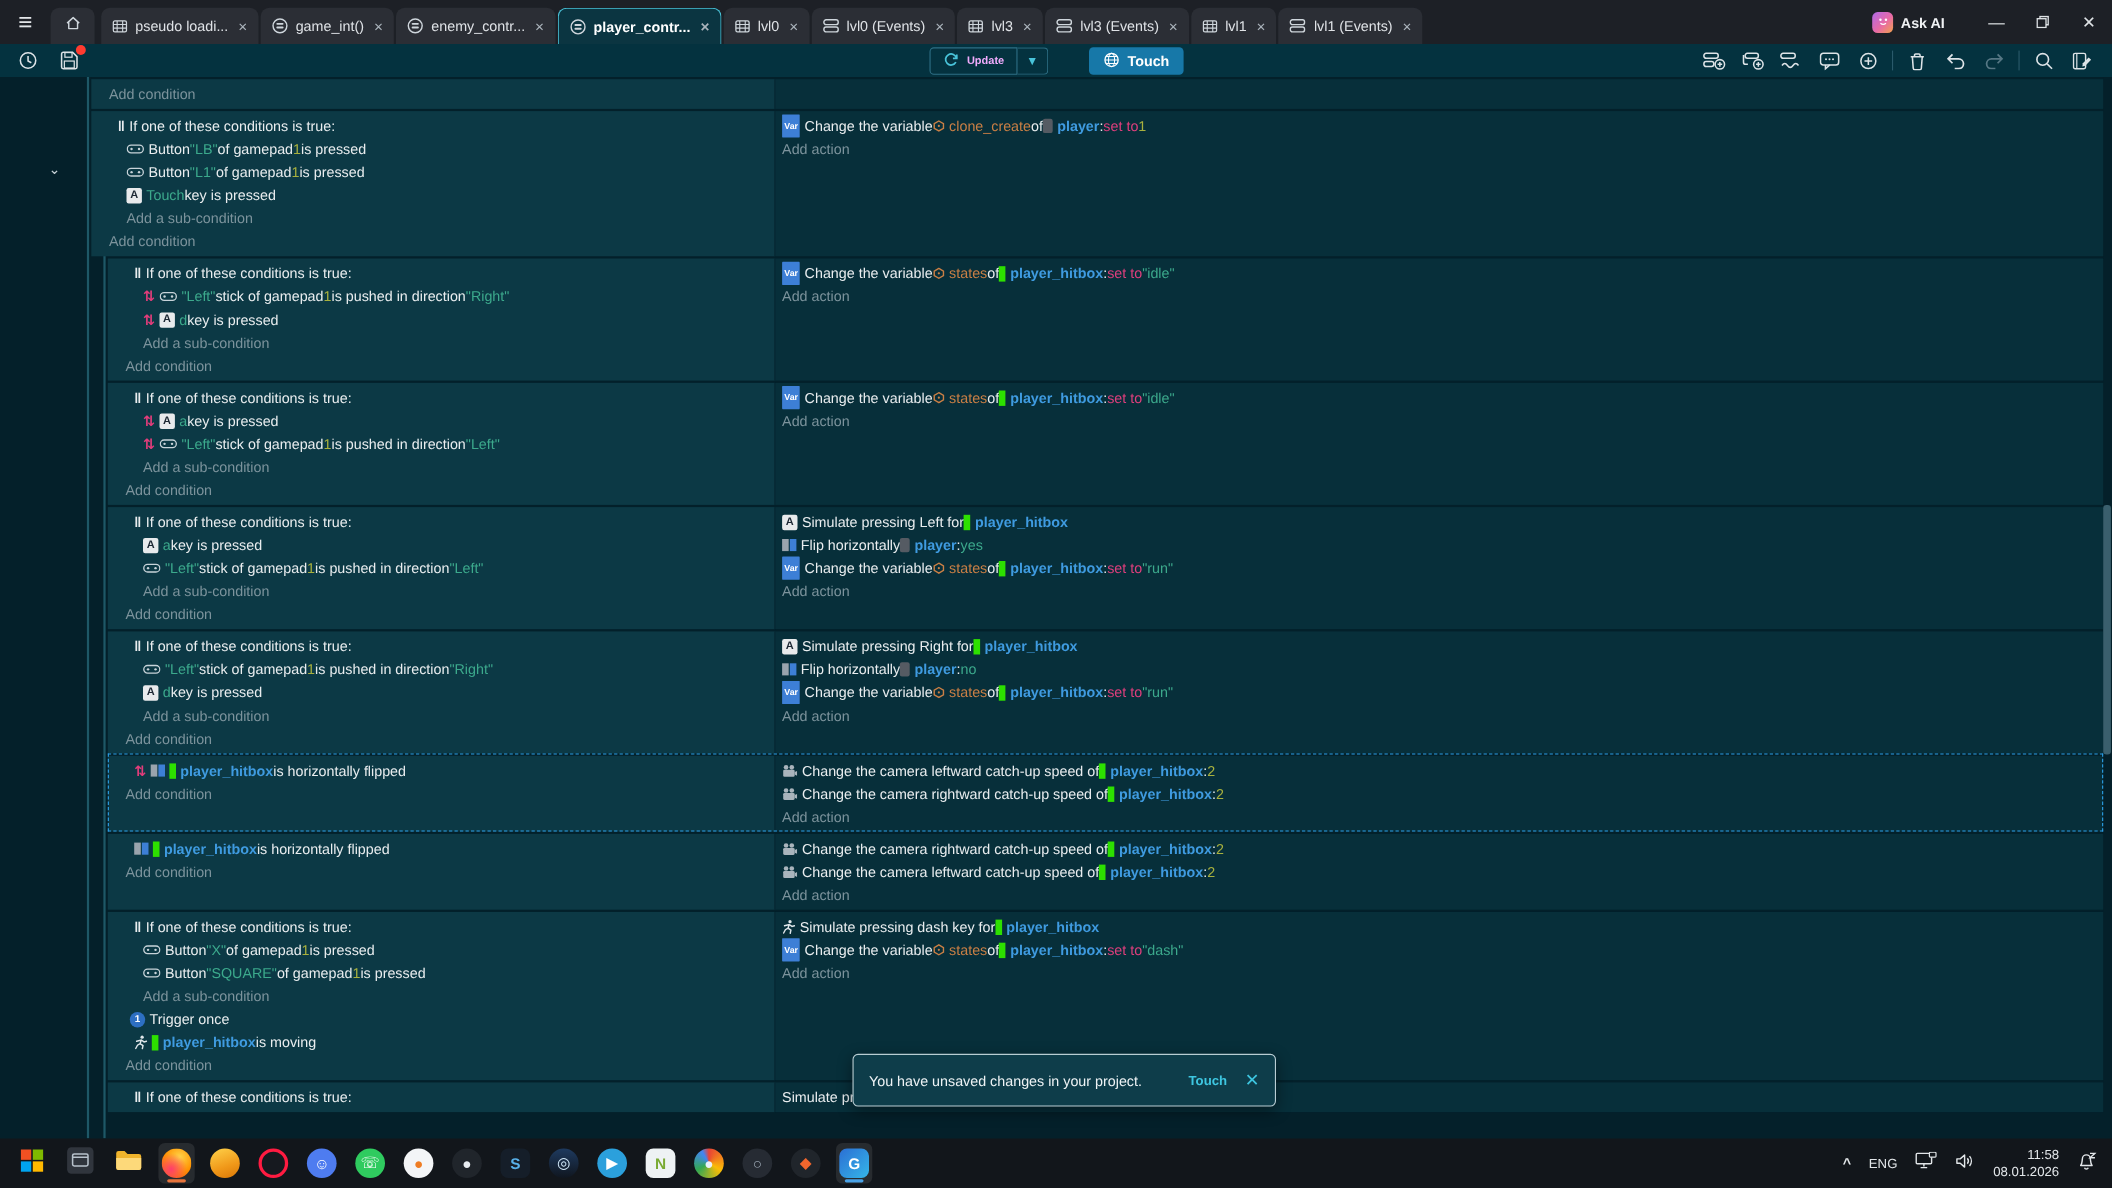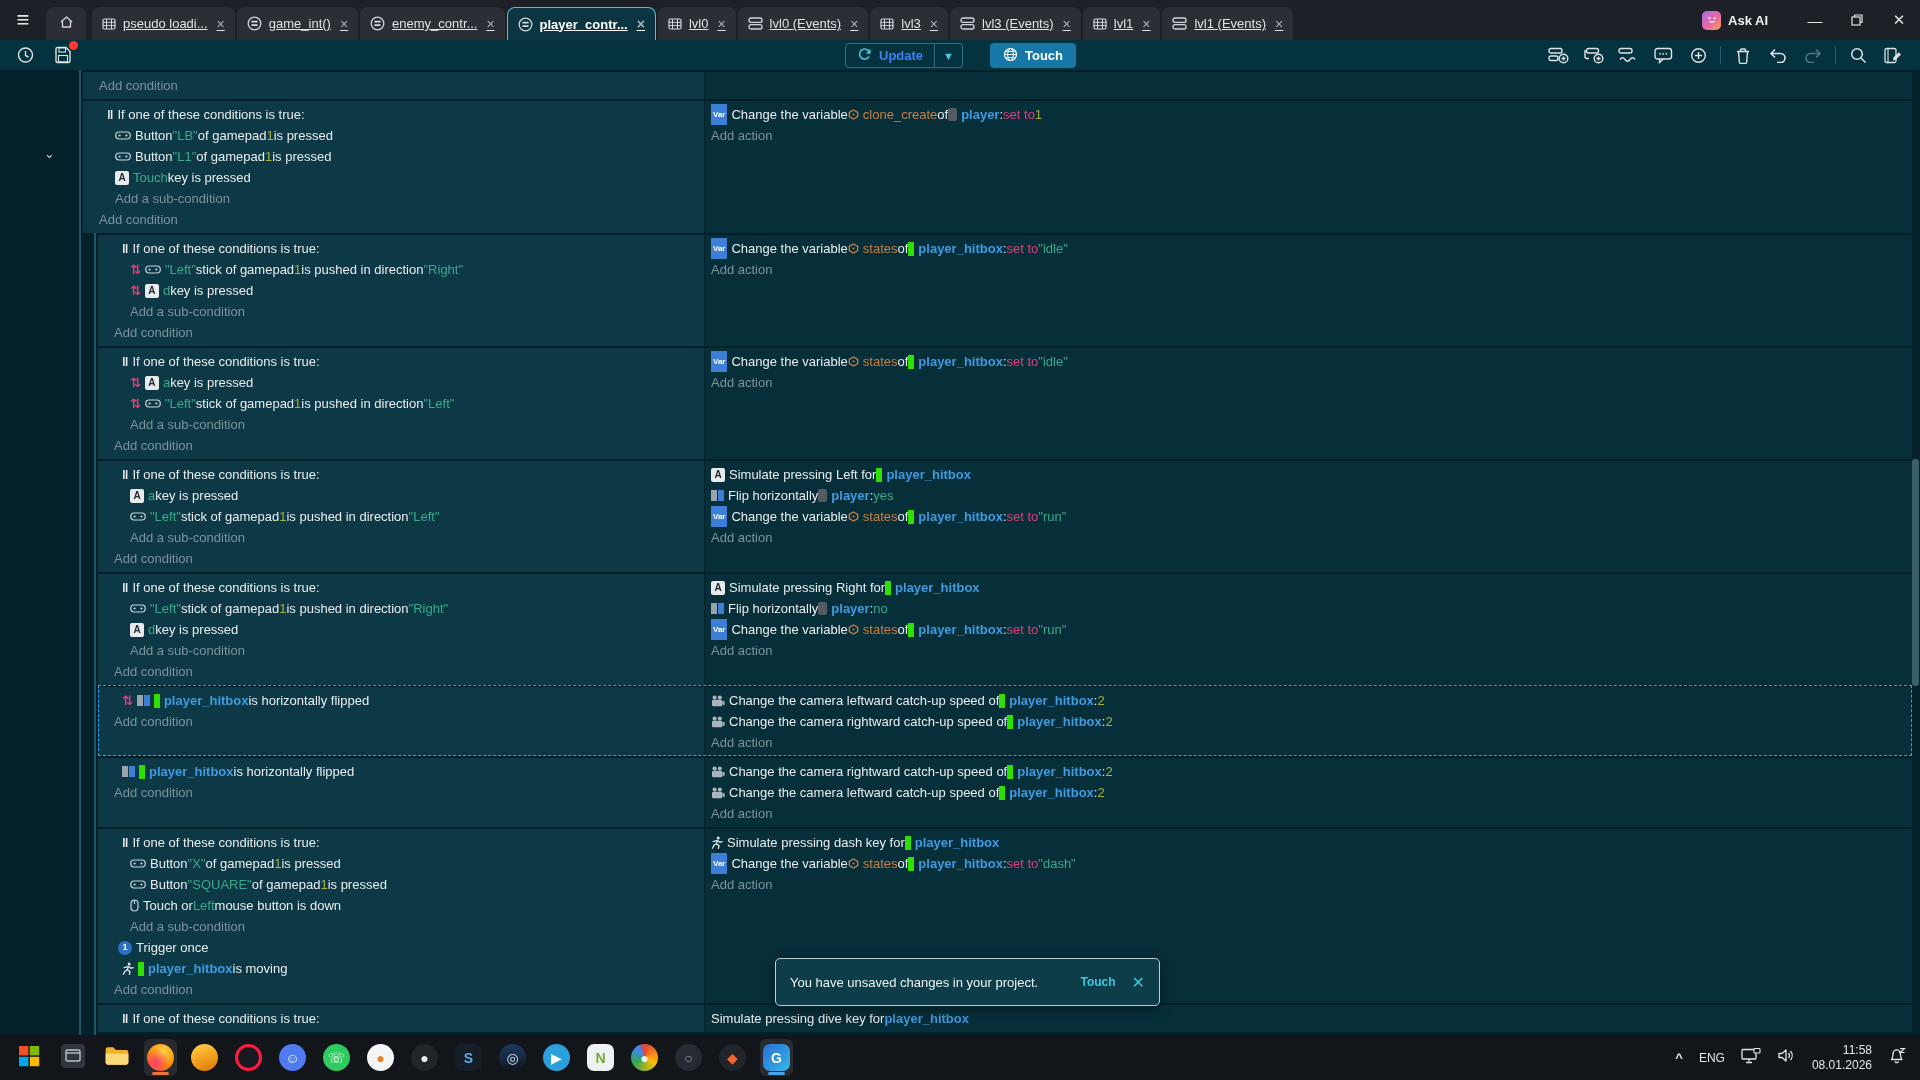--- a/index.html
+++ b/index.html
@@ -5,36 +5,36 @@
   * { margin:0; padding:0; box-sizing:border-box; }
   html,body { width:1920px; height:1080px; overflow:hidden; background:#000; }
   body { font-family:"Liberation Sans","DejaVu Sans",sans-serif; }
   #app { position:relative; width:1920px; height:1080px; background:#04202a; overflow:hidden; }
 
   
   #titlebar { position:absolute; top:0; left:0; right:0; height:40px; background:#1d2026; display:flex; align-items:flex-end; }
   #hamburger { width:46px; height:40px; display:flex; align-items:center; justify-content:center; color:#e3e6e9; font-size:22px; cursor:pointer; }
   #hometab { width:40px; height:33px; margin-right:6px; background:#2b2e35; border-radius:8px 8px 0 0; display:flex; align-items:center; justify-content:center; }
   #tabs { display:flex; align-items:flex-end; height:40px; }
-  .tab { height:33px; margin-right:2px; background:#2b2e35; border-radius:8px 8px 0 0; display:flex; align-items:center; padding:0 10px; color:#dfe2e6; font-size:13px; white-space:nowrap;text-decoration:underline; }
+  .tab { height:33px; margin-right:2px; background:#2b2e35; border-radius:8px 8px 0 0; display:flex; align-items:center; padding:0 10px; color:#dfe2e6; font-size:13px; white-space:nowrap; }
   .tab .ticon { margin-right:7px; display:flex; }
   .tab .close { margin-left:9px; color:#aab3bb; font-size:14px; }
   .tab.active { background:#0b3541; border:1px solid #49c4da; border-bottom:none; color:#fff; font-weight:bold; }
   #titlebar-right { margin-left:auto; display:flex; align-items:center; height:40px; }
   #askai { display:flex; align-items:center; gap:7px; color:#f0f2f4; font-size:13px; font-weight:bold; margin-right:26px; }
   .askai-ic { width:19px; height:19px; border-radius:5px; background:linear-gradient(135deg,#b06ae8,#e86aa6 55%,#f2a24b); display:flex; align-items:center; justify-content:center; }
   .wbtn { width:42px; height:34px; display:flex; align-items:center; justify-content:center; color:#dfe3e6; font-size:15px; }
 
   
   #toolbar { position:absolute; top:40px; left:0; right:0; height:30px; background:#04323f; }
   #tb-left { position:absolute; left:12px; top:3px; display:flex; gap:12px; align-items:center; }
   .tbtn { position:relative; width:26px; height:24px; display:flex; align-items:center; justify-content:center; }
   .reddot { position:absolute; top:-2px; right:-2px; width:9px; height:9px; border-radius:50%; background:#ff3b30; }
   #update-group { position:absolute; left:845px; top:3px; display:flex; align-items:stretch; height:25px; }
-  #update-btn { display:flex; align-items:center; gap:7px; border:1px solid #2e6f85; border-radius:4px 0 0 4px; padding:0 11px; color:#3b82f6; font-size:13px; font-weight:bold; }
+  #update-btn { display:flex; align-items:center; gap:7px; border:1px solid #2e6f85; border-radius:4px 0 0 4px; padding:0 11px; color:#f0abfc; font-size:10px; font-weight:bold; }
   #update-caret { display:flex; align-items:center; justify-content:center; width:28px; border:1px solid #2e6f85; border-left:none; border-radius:0 4px 4px 0; color:#49c4da; font-size:11px; }
   #share-btn { position:absolute; left:990px; top:3px; height:25px; background:#1778a8; border-radius:4px; display:flex; align-items:center; gap:7px; padding:0 13px; color:#fff; font-size:13px; font-weight:bold; }
   #tb-right { position:absolute; right:14px; top:3px; display:flex; gap:9px; align-items:center; height:24px; }
   .tb-div { width:1px; height:18px; background:#2a5a6b; }
 
   
   #sheet { position:absolute; top:70px; left:0; right:0; bottom:45px; background:#04202a; overflow:hidden; }
   .rail { position:absolute; width:2px; background:rgba(80,195,218,.35); }
   #gutter-chevron { position:absolute; left:44px; top:76px; color:#c8d2d8; font-size:13px; }
   #rows { position:absolute; left:83px; right:8px; top:0; }
@@ -762,31 +762,20 @@
                   <rect x="0.7" y="2" width="14.6" height="7" rx="3.5" fill="none" stroke="#c7d3d9" stroke-width="1.2"></rect>
                   <circle cx="4.6" cy="5.5" r="1.1" fill="#c7d3d9"></circle>
                   <circle cx="11.4" cy="5.5" r="1.1" fill="#c7d3d9"></circle>
                 </svg>
               </span>
               <span class="c-w">Button </span>
               <span class="c-t">"SQUARE"</span>
               <span class="c-w"> of gamepad </span>
               <span class="c-n">1</span>
               <span class="c-w"> is pressed</span>
-            </div>
-            <div class="ln" style="padding-left: 20px;">
-              <span class="ic ">
-                <svg width="9" height="13" viewBox="0 0 9 13">
-                  <rect x="1" y="1" width="7" height="11" rx="3.5" fill="none" stroke="#c7d3d9" stroke-width="1.2"></rect>
-                  <line x1="4.5" y1="1" x2="4.5" y2="5" stroke="#c7d3d9" stroke-width="1.2"></line>
-                </svg>
-              </span>
-              <span class="c-w">Touch or </span>
-              <span class="c-t">Left</span>
-              <span class="c-w"> mouse button is down</span>
             </div>
             <div class="ln lk" style="padding-left: 20px;">Add a sub-condition</div>
             <div class="ln" style="padding-left: 8px;">
               <span class="ic ic-once">1</span>
               <span class="c-w">Trigger once</span>
             </div>
             <div class="ln" style="padding-left: 12px;">
               <span class="ic ">
                 <svg width="12" height="13" viewBox="0 0 12 13">
                   <circle cx="7.2" cy="1.9" r="1.5" fill="#dfe6ea"></circle>

